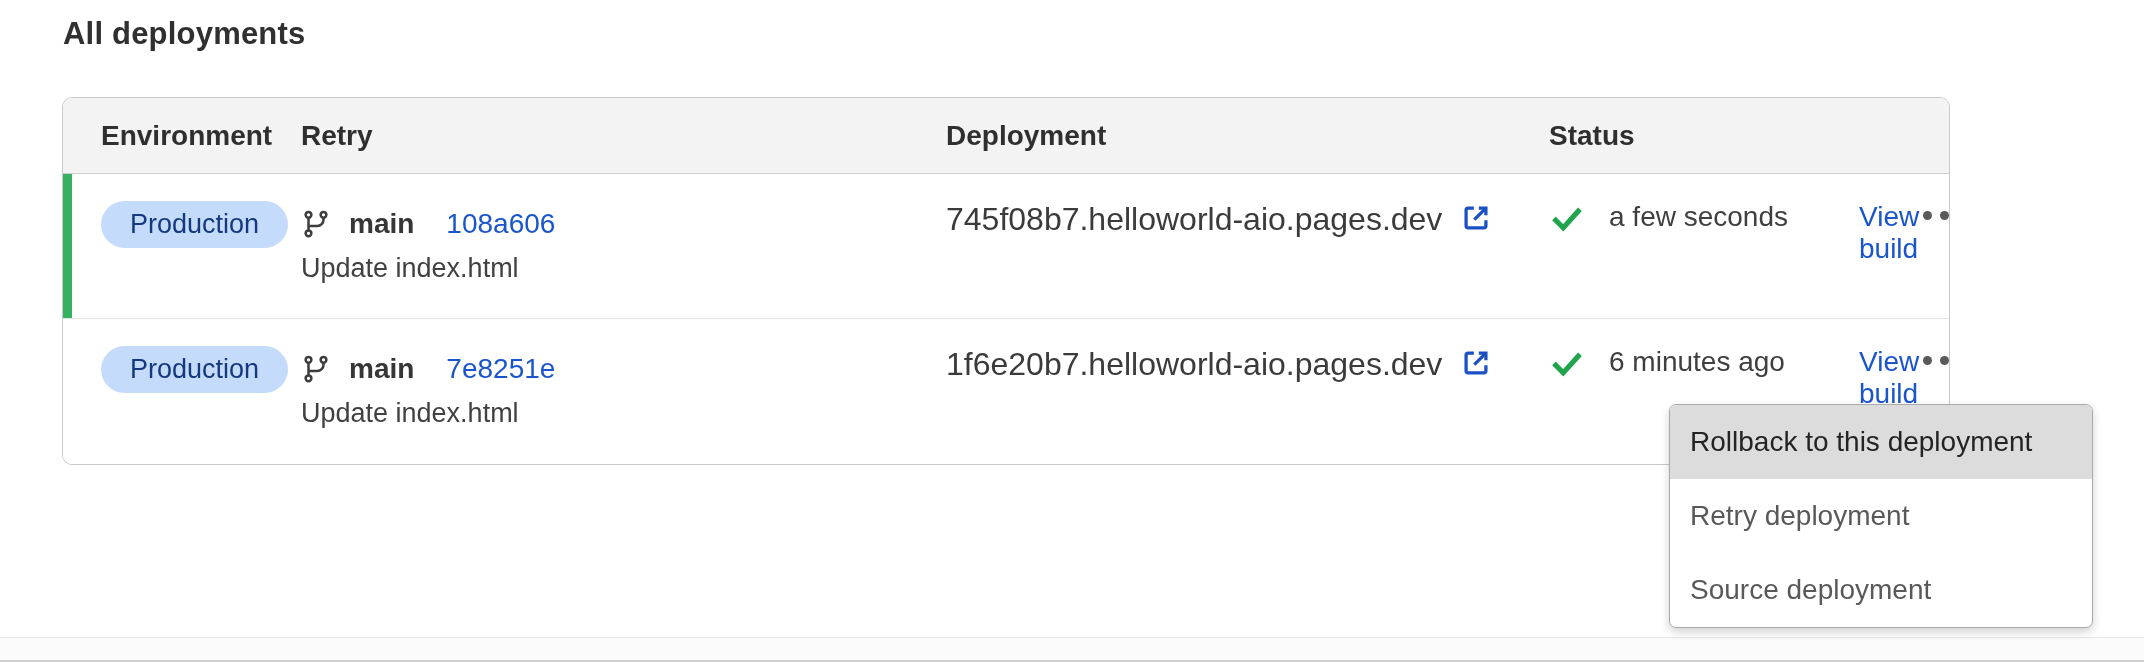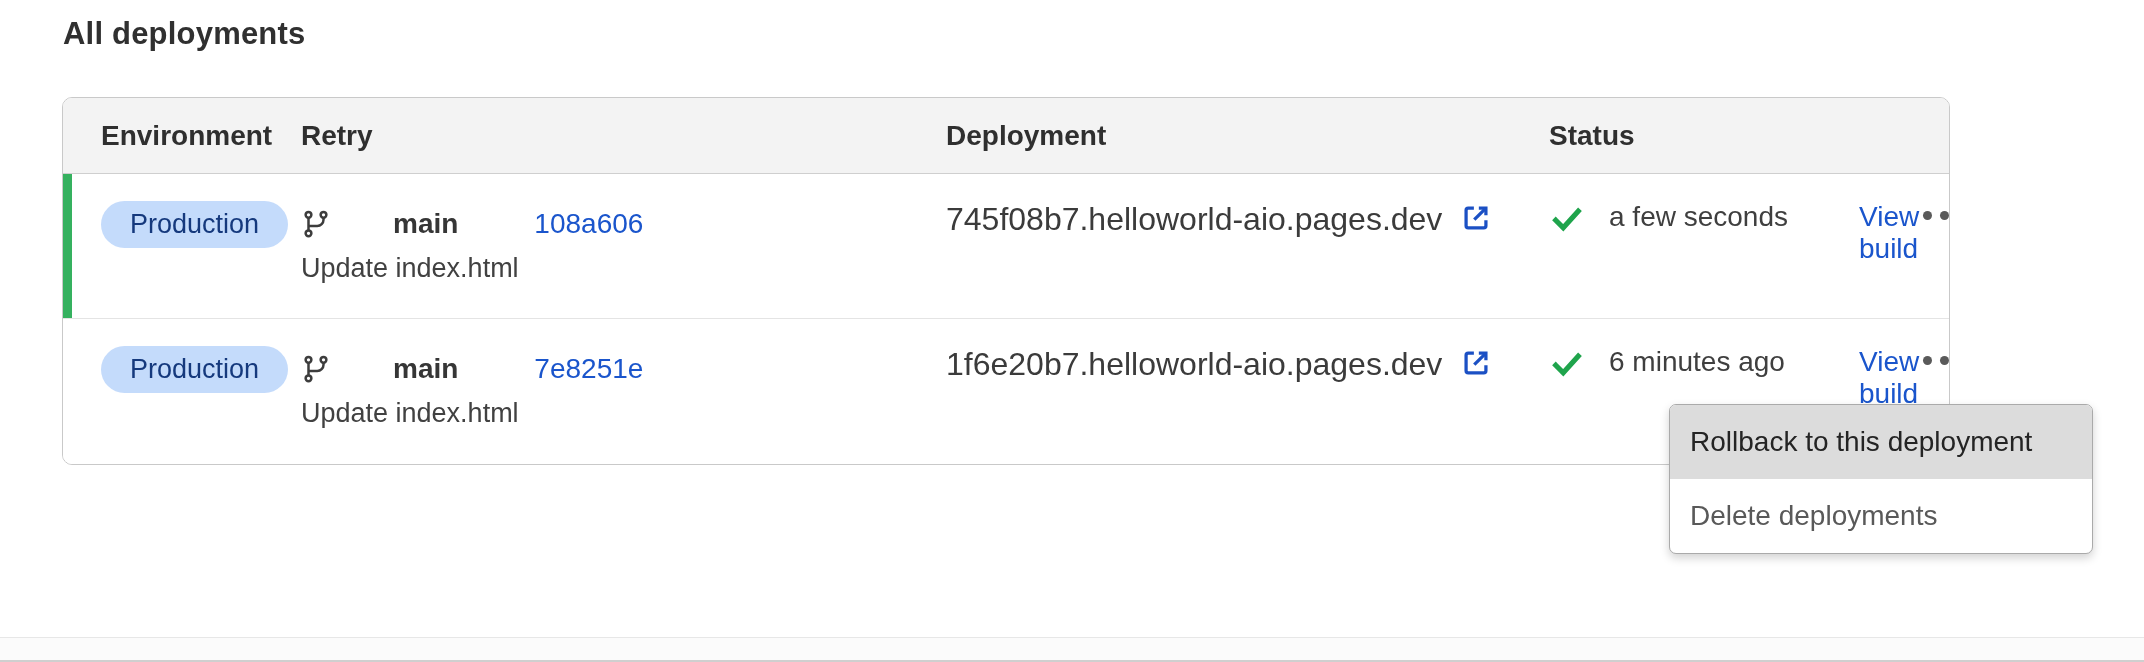--- a/index.html
+++ b/index.html
@@ -33,21 +33,21 @@
   }
   .th { font-size: 28px; font-weight: 600; color: #2f2f2f; }
   .trow { position: relative; height: 145px; background: #fff; }
   .trow.first { border-bottom: 1px solid #e4e4e4; }
   .current-bar {
     position: absolute; left: 0; top: 0; bottom: 0; width: 9px;
     background: var(--current-deployment-green, #35b15f);
   }
   .cell { display: flex; align-items: flex-start; height: 46px; margin-top: 27px; }
   .cell.source { display: block; height: auto; }
-  .source-line1 { display: flex; align-items: center; height: 46px; gap: 44px; }
+  .source-line1 { display: flex; align-items: center; height: 46px; }
   .commit-msg { margin-top: 6px; font-size: 27px; color: #414141; }
 
   .badge {
     display: inline-flex; align-items: center; justify-content: center;
     height: 47px; padding: 0 29px; border-radius: 24px;
     background: var(--badge-bg, #c4dbfb); color: var(--badge-text, #15397d);
     font-size: 27px;
   }
 
   .icon { display: inline-flex; align-items: center; justify-content: center; }
@@ -206,20 +206,21 @@
             <span class="dot"></span>
             <span class="dot"></span>
         </button>
       </div>
     </div>
 
   </div>
 
   <div class="context-menu">
     <div class="menu-item highlighted">Rollback to this deployment</div>
-    <div class="menu-item">Delete deployments</div>
+    <div class="menu-item">Retry deployment</div>
+    <div class="menu-item">Source deployment</div>
   </div>
 
   <div class="footer-divider"></div>
   <div class="footer-area"></div>
   <div class="footer-bottom-line"></div>
 
 </div>
 
 </body></html>

